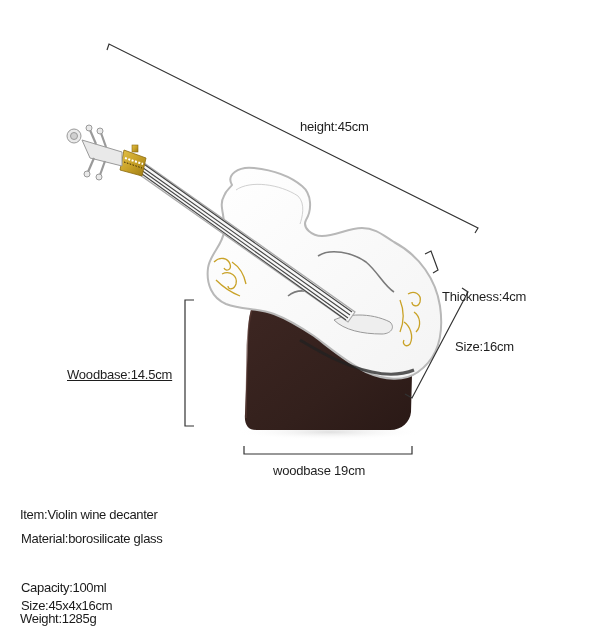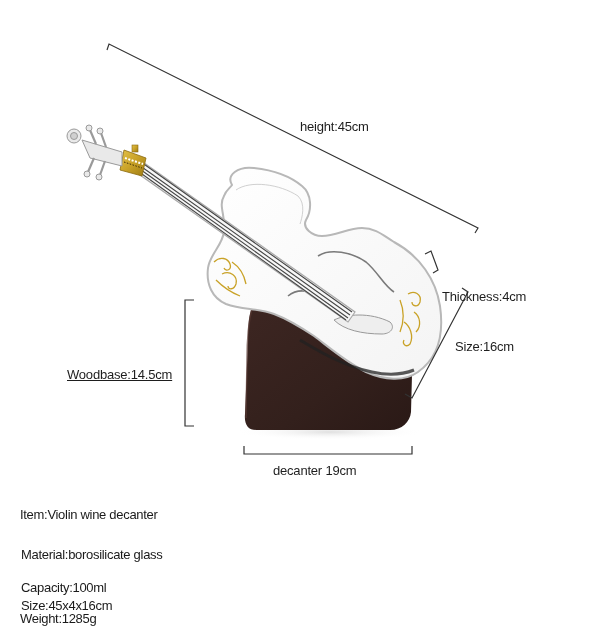--- a/index.html
+++ b/index.html
@@ -169,21 +169,21 @@
     <path d="M194 300 L185 300 L185 426 L194 426"></path>
 
     <path d="M244 446 L244 454 L412 454 L412 446"></path>
   </g>
 </svg>
 
 <div class="dim-label" style="left:300px; top:119px;">height:45cm</div>
 <div class="dim-label" style="left:442px; top:264px;margin-top:25px;">Thickness:4cm</div>
 <div class="dim-label" style="left:455px; top:339px;">Size:16cm</div>
 <div class="dim-label" style="left:67px; top:367px;text-decoration:underline;">Woodbase:14.5cm</div>
-<div class="dim-label" style="left:273px; top:463px;">decanter 19cm</div>
+<div class="dim-label" style="left:273px; top:463px;">woodbase 19cm</div>
 
 <div class="specs">
   <div class="spec-row" style="top:0px;text-align:center;">Item:Violin wine decanter</div>
-  <div class="spec-row" style="top:40px; left:1px;">Material:borosilicate glass</div>
+  <div class="spec-row" style="top:24px; left:1px;">Material:borosilicate glass</div>
   <div class="spec-row" style="top:49px; left:1px;margin-top:42px;">Size:45x4x16cm</div>
   <div class="spec-row" style="top:73px; left:1px;">Capacity:100ml</div>
   <div class="spec-row" style="top:104px;">Weight:1285g</div>
 </div>
 
 </body></html>

